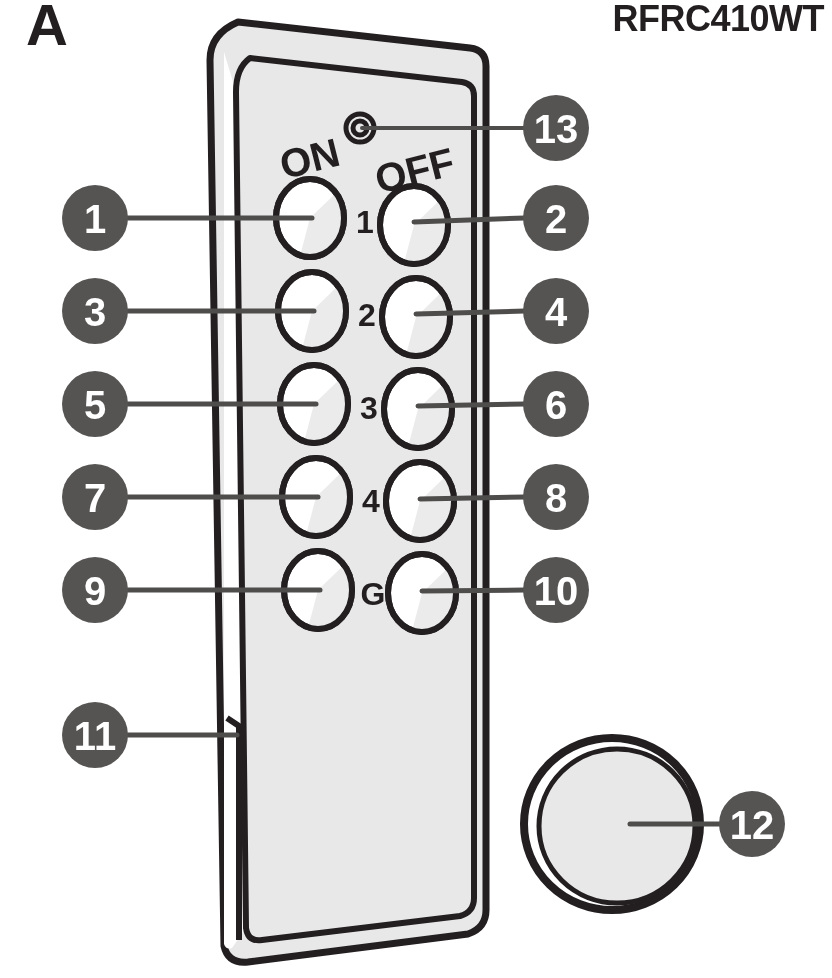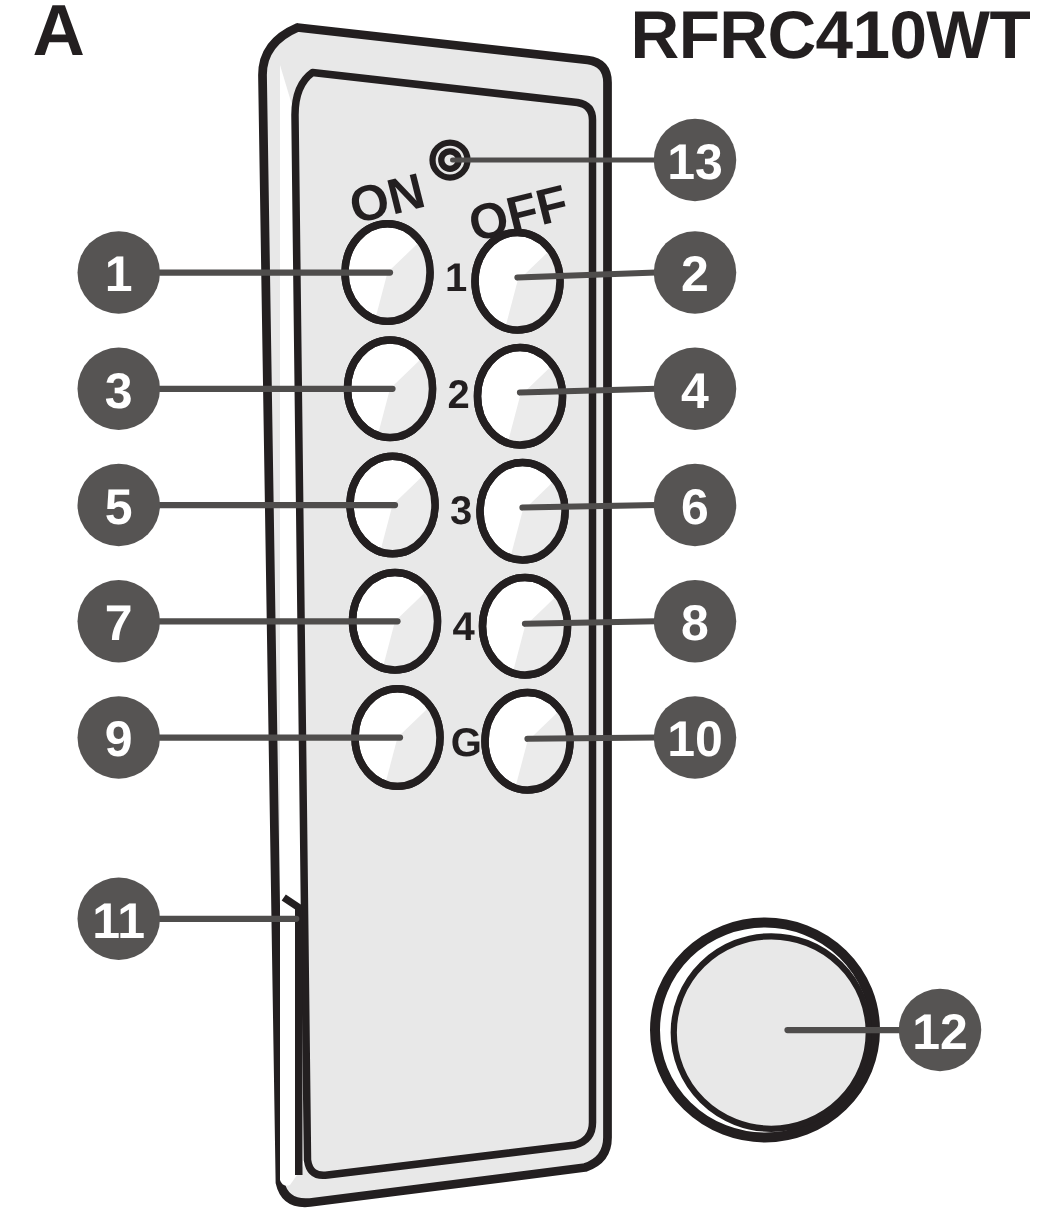--- a/index.html
+++ b/index.html
@@ -33,21 +33,21 @@
     color: #231f20;
     font-family: "Liberation Sans", sans-serif;
     letter-spacing: 0px;
     line-height: 1;
     user-select: none;
   }
   .model-title {
     position: absolute;
     right: 8px;
     top: 0px;
-    font-size: 54px;
+    font-size: 36px;
     font-weight: bold;
     color: #231f20;
     font-family: "Liberation Sans", sans-serif;
     letter-spacing: -0.5px;
     line-height: 1.05;
     white-space: nowrap;
     user-select: none;
   }
   text {
     user-select: none;

